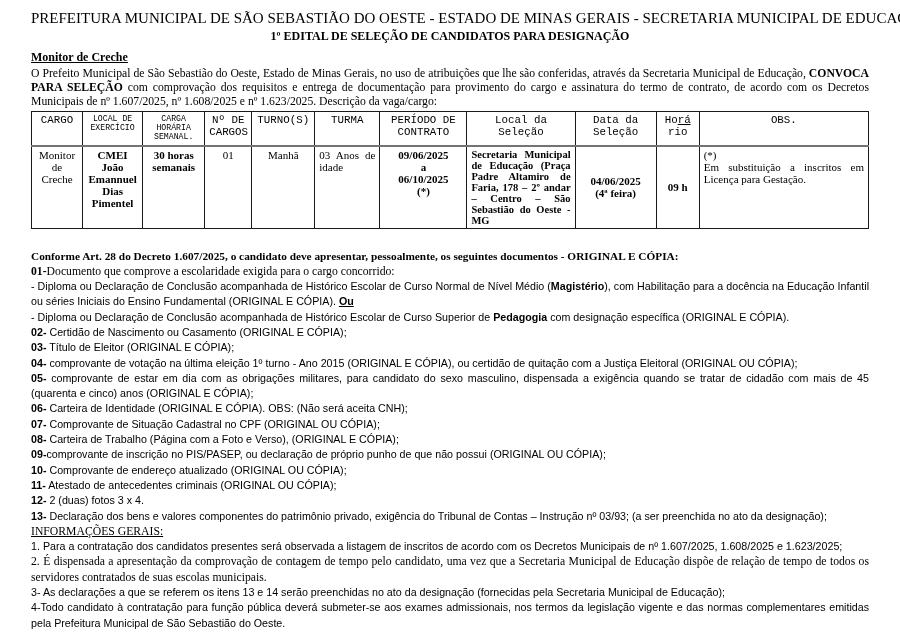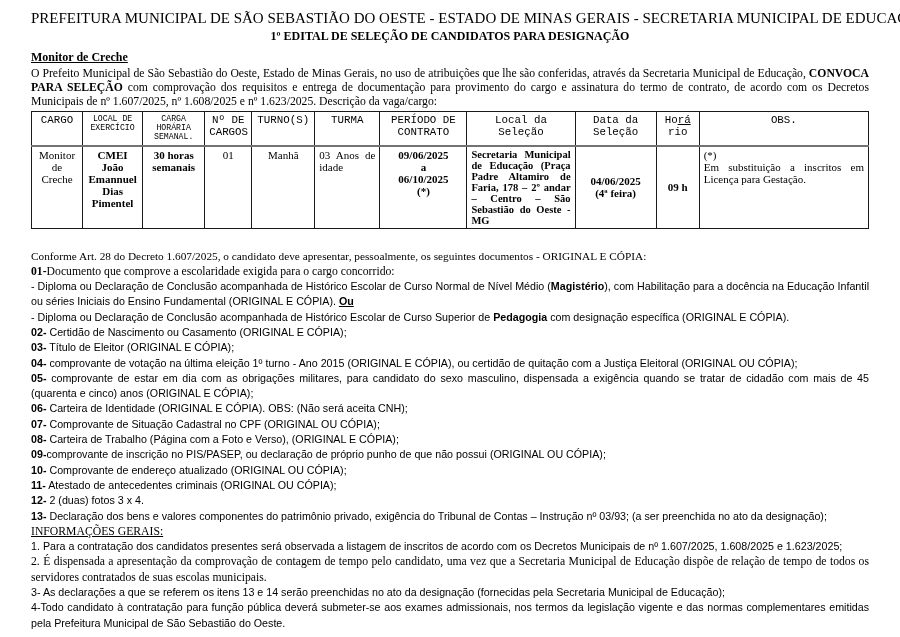--- a/index.html
+++ b/index.html
@@ -30,21 +30,21 @@
   td.cell-obs { font-size:11.5px; }
   .u { text-decoration:underline; }
 
   .docs { margin-top:3px; }
   .tline { line-height:15.3px; }
   .tline.serif { font-family:"Liberation Serif", serif; font-size:11.7px; }
   .tline.sans  { font-family:"Liberation Sans", sans-serif; font-size:10.7px; }
   .tline.just  { text-align:justify; }
   .tline .b { font-weight:bold; }
   .tline .u { text-decoration:underline; }
-  .doc-heading { font-weight:normal; font-size:11.3px; line-height:15.3px;margin-top:20px; }
+  .doc-heading { font-weight:bold; font-size:11.3px; line-height:15.3px;margin-top:20px; }
   .info-heading { font-size:11.7px; line-height:15.3px; text-decoration:underline; }
 
   .footer { text-align:center; margin-top:5px; }
   .f-name { font-size:13.5px; }
   .f-small { font-size:9px; }
   .f-port { font-size:9px; font-style:italic; }
 </style>
 </head>
 <body>
 

